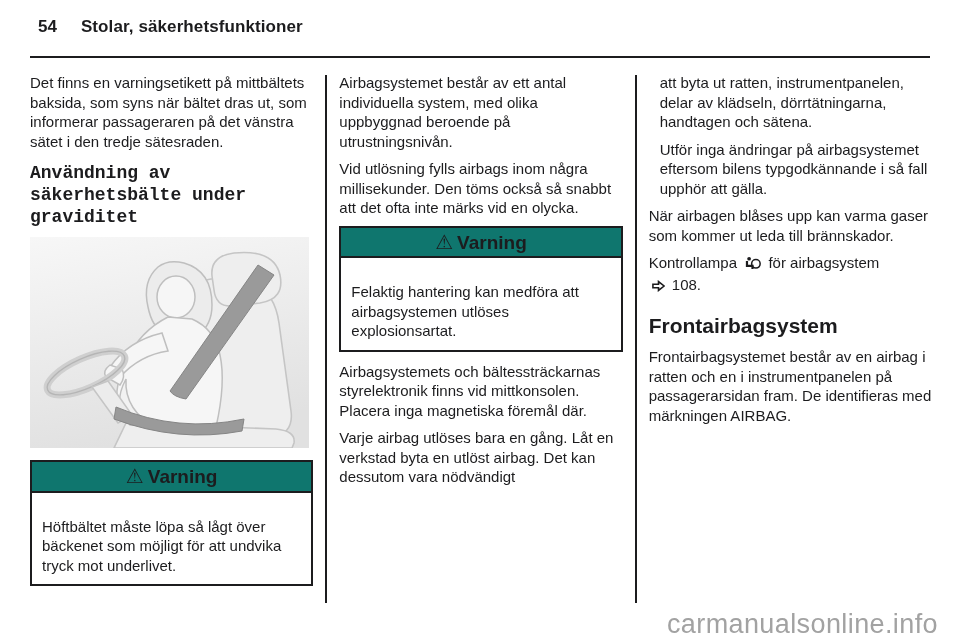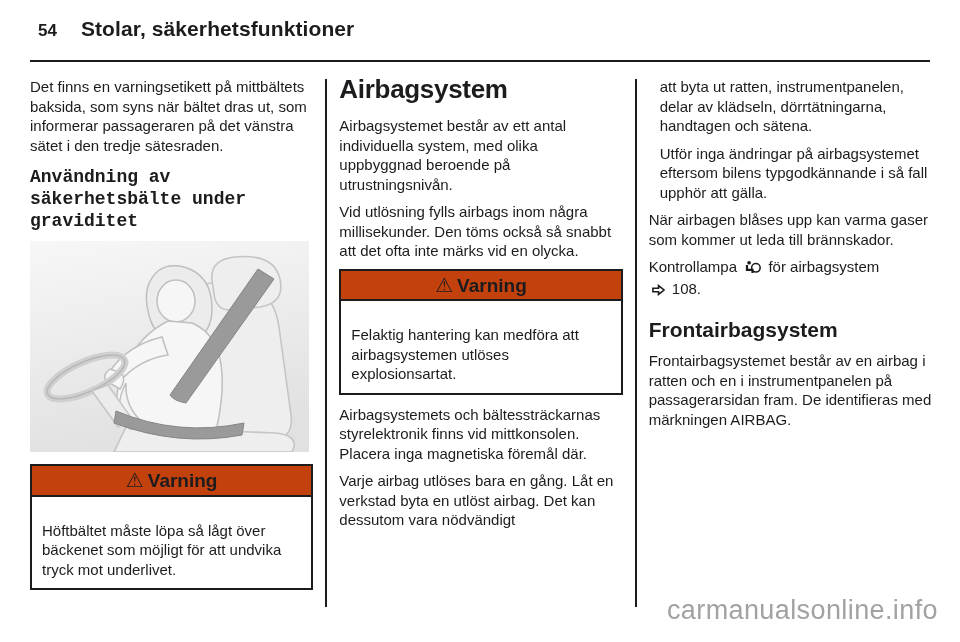--- a/index.html
+++ b/index.html
@@ -10,46 +10,46 @@
     font-family: "Liberation Sans", sans-serif;
     color: #1c1c1e;
     position: relative;
     overflow: hidden;
   }
   .header {
     padding: 17px 24px 0 38px;
     display: flex; align-items: baseline; gap: 24px;
   }
   .page-num { font-size: 17px; font-weight: bold; }
-  .page-title { font-size: 21px; font-weight: bold; margin: 0; letter-spacing: 0.1px; }
+  .page-title { font-size: 17px; font-weight: bold; margin: 0; letter-spacing: 0.1px; }
   .rule { margin: 19px 30px 0 30px; border-top: 2px solid #1c1c1e; }
   .cols { display: flex; margin: 15px 28px 0 30px; height: 534px; }
   .col { flex: 1; font-size: 15px; line-height: 19.5px; min-width: 0; }
   .vdiv { width: 2px; background: #1c1c1e; margin: 2px 12px 0 12px; height: 528px; flex: none; }
   .col p { margin: 0 0 8px 0; }
   .h-main { font-size: 26px; line-height: 28px; font-weight: bold; margin: -2px 0 13px 0; letter-spacing: -0.3px; }
   .h-sub { font-size: 18px; line-height: 22px; font-weight: bold; margin: 11px 0 9px 0; font-family: Liberation Mono, monospace; }
   .h-sub2 { font-size: 21px; line-height: 24px; font-weight: bold; margin: 18px 0 9px 0; }
   .figure { margin: 2px 0 12px 0; width: 279px; height: 211px; }
   .figure svg { display: block; }
   .warnbox { border: 2px solid #1c1c1e; margin: 2px 0 10px 0; }
   .warnhead {
-    background: #c2410c; border-bottom: 2px solid #1c1c1e;
+    background: #0f766e; border-bottom: 2px solid #1c1c1e;
     text-align: center; font-weight: bold; font-size: 19px;
     padding: 5px 0 4px 0;
   }
   .warnhead .tri { font-weight: normal; font-size: 20px; margin-right: 4px; }
   .warnbody { padding: 24px 10px 9px 10px; margin: 0 !important; }
   .note-label { font-weight: bold; margin: 2px 0 0 0 !important; }
   .note-body { margin-top: 0 !important; }
   .indent { padding-left: 11px; }
   .lamp-line { margin-bottom: 8px; }
   .inline-icon { display: inline-block; vertical-align: -2px; margin: 0 3px; }
   .watermark {
-    position: absolute; right: 22px; bottom: 16px;
+    position: absolute; right: 22px; bottom: 2px;
     font-size: 27px; color: #a2a2a2; letter-spacing: 0.4px;
   }
 </style>
 </head>
 <body>
 
 <div class="header">
   <span class="page-num">54</span>
   <h1 class="page-title">Stolar, säkerhetsfunktioner</h1>
 </div>
@@ -97,21 +97,20 @@
       <div class="warnhead">
         <span class="tri">⚠</span><span>Varning</span>
       </div>
       <p class="warnbody">Höftbältet måste löpa så lågt över bäckenet som möjligt för att undvika tryck mot underlivet.</p>
     </div>
   </section>
 
   <div class="vdiv"></div>
 
   <section class="col">
-    <h2 class="h-main">Airbagsystem</h2>
     <p>Airbagsystemet består av ett antal individuella system, med olika uppbyggnad beroende på utrustningsnivån.</p>
     <p>Vid utlösning fylls airbags inom några millisekunder. Den töms också så snabbt att det ofta inte märks vid en olycka.</p>
 
     <div class="warnbox">
       <div class="warnhead">
         <span class="tri">⚠</span><span>Varning</span>
       </div>
       <p class="warnbody">Felaktig hantering kan medföra att airbagsystemen utlöses explosionsartat.</p>
     </div>
 

